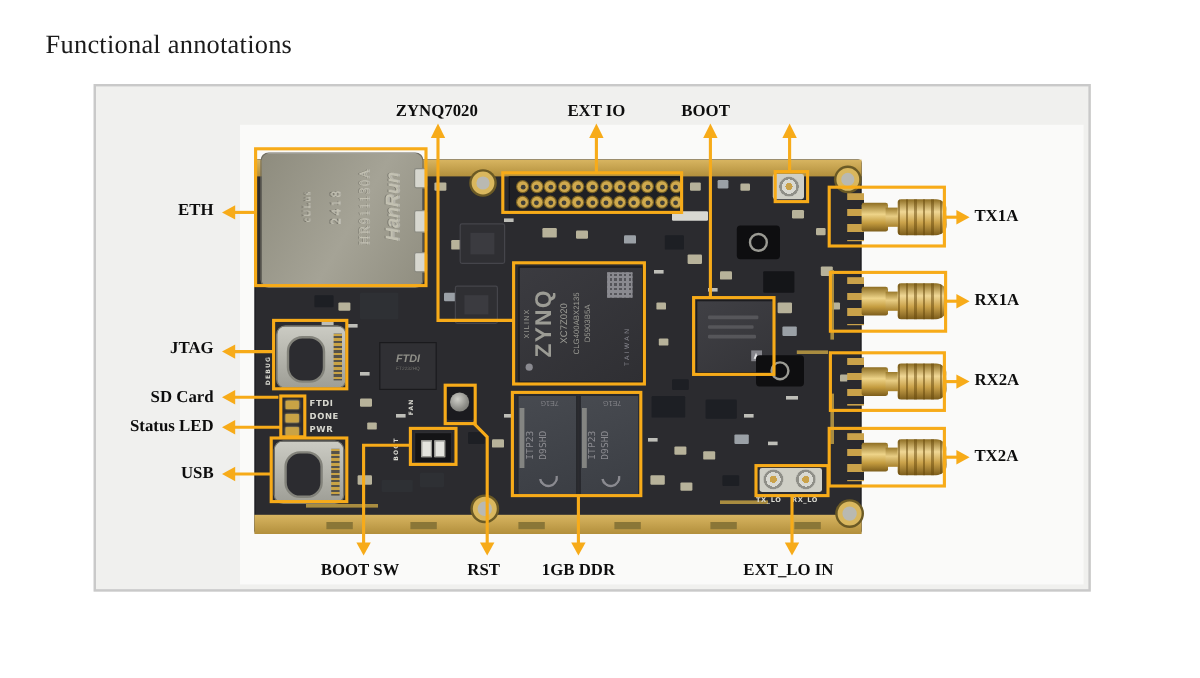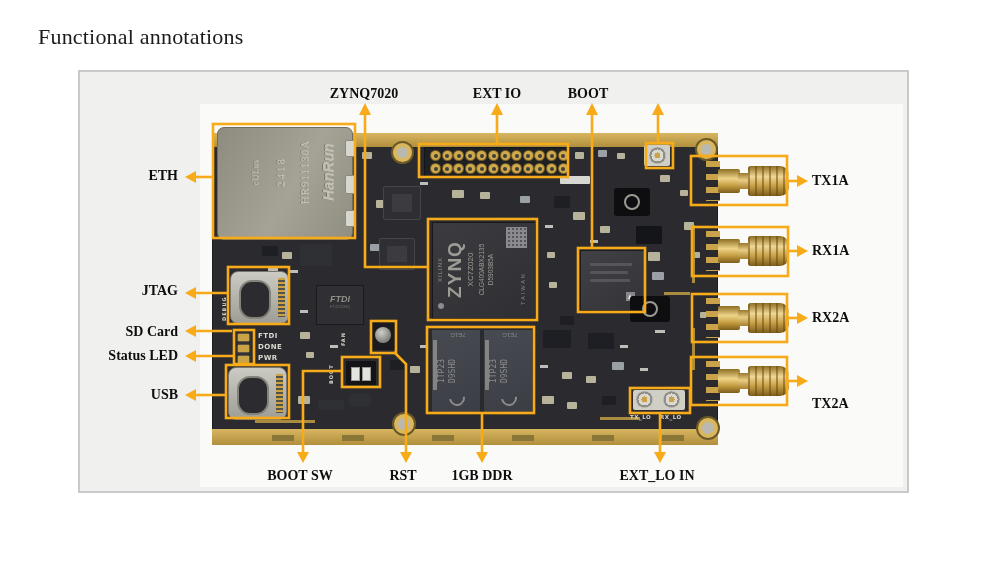--- a/index.html
+++ b/index.html
@@ -430,19 +430,19 @@
 
   <div class="ann-label rgt" style="top:166px;">ETH</div>
   <div class="ann-label rgt" style="top:281px;">JTAG</div>
   <div class="ann-label rgt" style="top:322px;">SD Card</div>
   <div class="ann-label rgt" style="top:346px;">Status LED</div>
   <div class="ann-label rgt" style="top:385px;">USB</div>
 
   <div class="ann-label" style="left:812px;top:171px;">TX1A</div>
   <div class="ann-label" style="left:812px;top:241px;">RX1A</div>
   <div class="ann-label" style="left:812px;top:308px;">RX2A</div>
-  <div class="ann-label" style="left:812px;top:371px;margin-top:23px;">TX2A</div>
+  <div class="ann-label" style="left:812px;top:371px;">TX2A</div>
 
   <div class="ann-label ctr" style="left:300px;top:466px;">BOOT SW</div>
   <div class="ann-label ctr" style="left:403px;top:466px;">RST</div>
   <div class="ann-label ctr" style="left:482px;top:466px;">1GB DDR</div>
   <div class="ann-label ctr" style="left:657px;top:466px;">EXT_LO IN</div>
 </div>
 
 </body></html>

